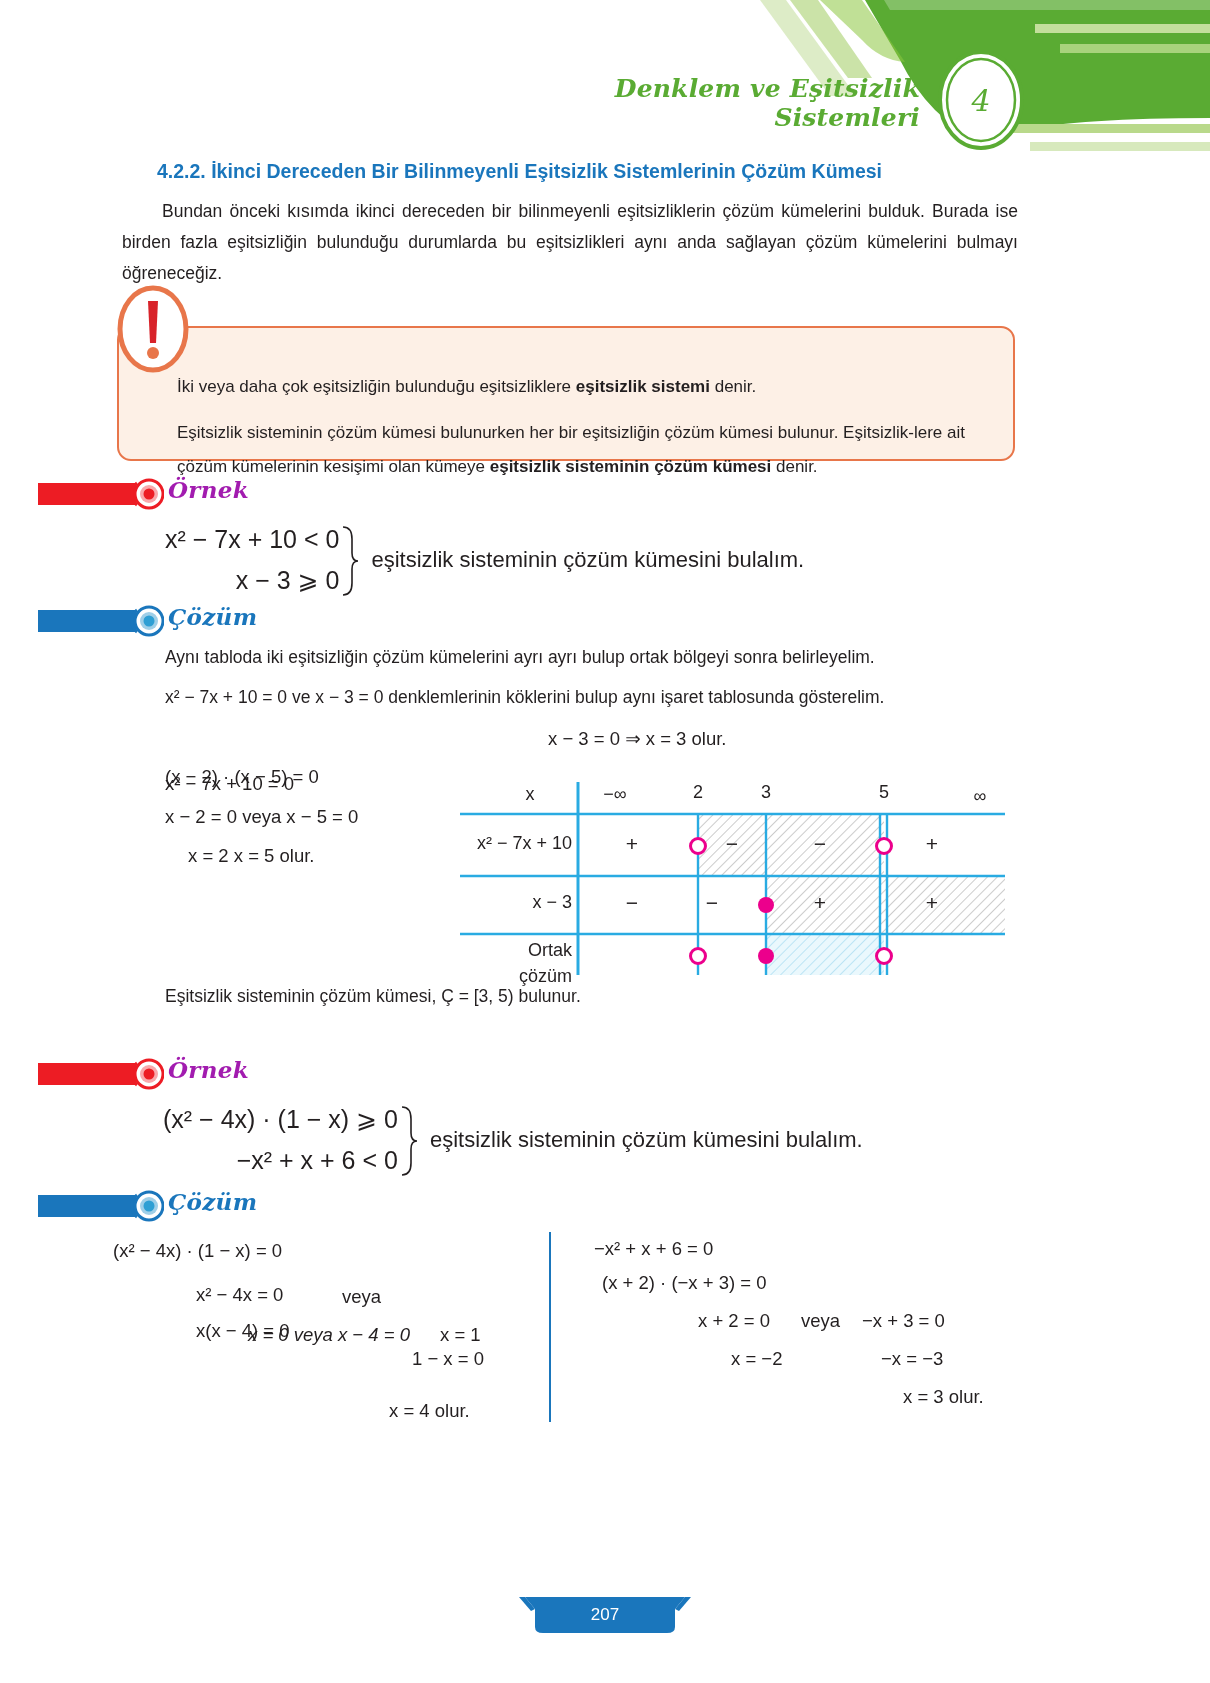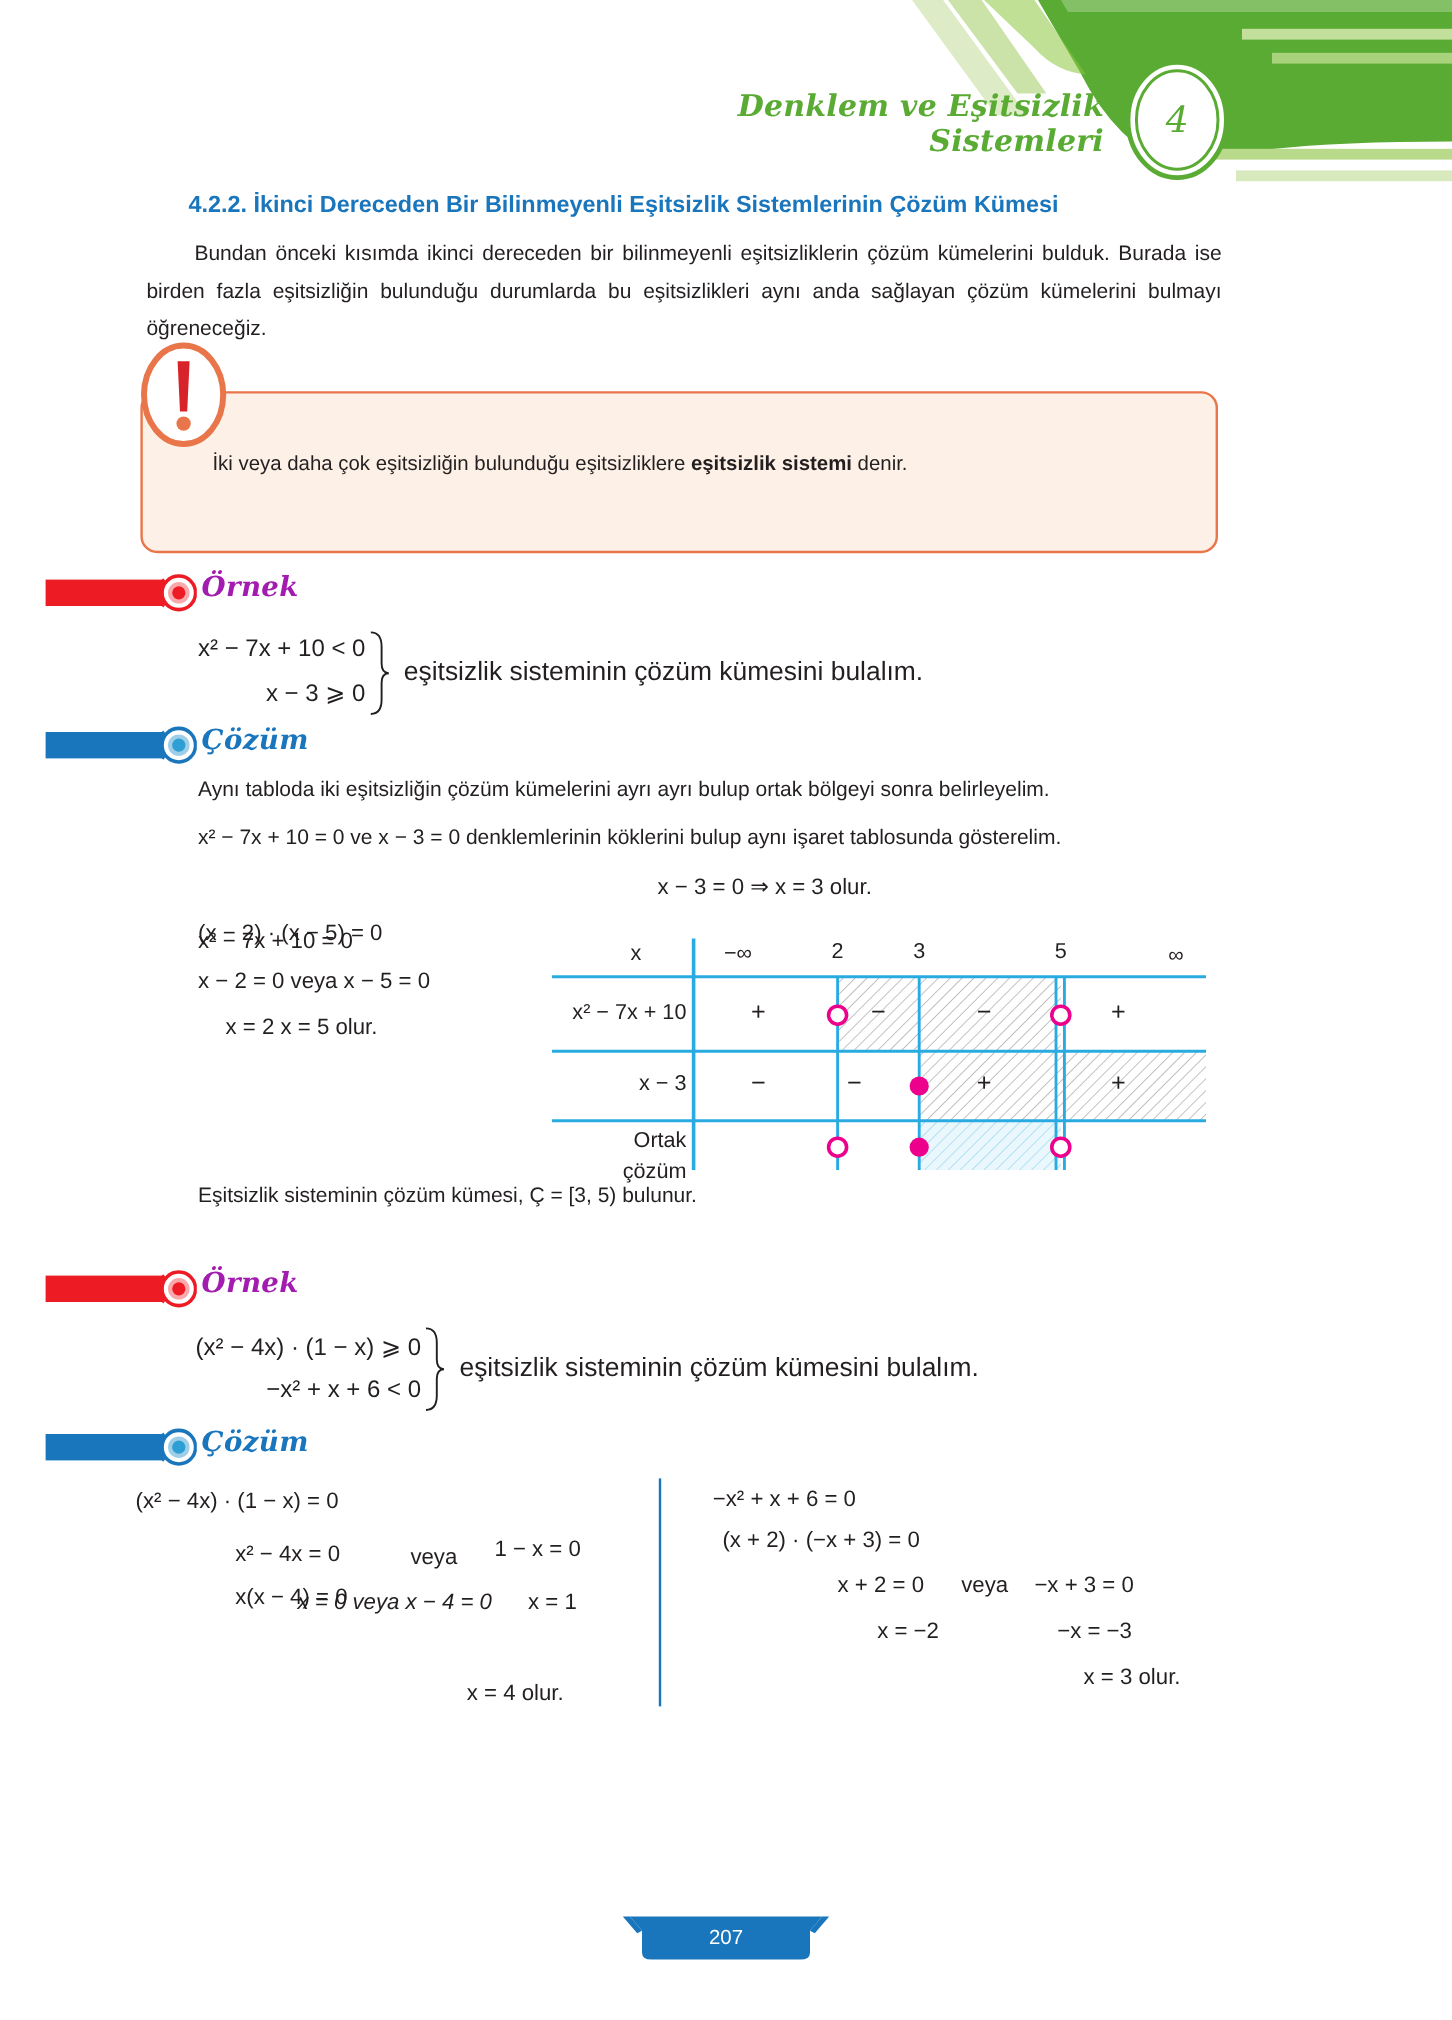--- a/index.html
+++ b/index.html
@@ -66,21 +66,21 @@
     position:absolute;left:130px;top:-2px;
     font-family:"DejaVu Serif", serif;font-style:italic;font-weight:bold;
     font-size:23px;letter-spacing:.3px;
   }
   .tag.ornek .bar{background:#ed1c24;}
   .tag.ornek .txt{color:#a21caf;}
   .tag.cozum .bar{background:#1a76bc;}
   .tag.cozum .txt{color:#1a76bc;}
 
   
-  .math{font-family:"Liberation Sans", sans-serif;font-size:20px;color:#231f20;white-space:nowrap;}
+  .math{font-family:"Liberation Sans", sans-serif;font-size:25px;color:#231f20;white-space:nowrap;}
 
   
   .sys{position:absolute;display:flex;align-items:center;}
   .sys .eqs{display:flex;flex-direction:column;align-items:flex-end;gap:12px;}
   .sys .bracewrap{position:relative;width:18px;height:70px;margin-left:2px;}
   .sys .bracewrap svg{position:absolute;left:0;top:0;}
   .sys .after{margin-left:12px;font-size:22px;color:#231f20;}
 
   
   .signtable{position:absolute;left:460px;top:780px;width:545px;height:190px;}
@@ -132,20 +132,21 @@
   <div class="intro"><span class="ind"></span><span>Bundan önceki kısımda ikinci dereceden bir bilinmeyenli eşitsizliklerin çözüm kümelerini bulduk. Burada ise birden fazla eşitsizliğin bulunduğu durumlarda bu eşitsizlikleri aynı anda sağlayan çözüm kümelerini bulmayı öğreneceğiz.</span></div>
 
   <div class="infobox"></div>
   <svg class="excl-oval" width="72" height="88" viewBox="0 0 72 88">
     <ellipse cx="36" cy="44" rx="33" ry="41" fill="#ffffff" stroke="#e8764a" stroke-width="5"></ellipse>
     <path d="M31 16 L41 16 L39 58 L33 58 Z" fill="#d8232a"></path>
     <circle cx="36" cy="68" r="6" fill="#e8764a"></circle>
   </svg>
   <div class="infobox-text">
     <p><span>İki veya daha çok eşitsizliğin bulunduğu eşitsizliklere </span><b>eşitsizlik sistemi</b><span> denir.</span></p>
+    <p style="margin-top:12px;"><span>Eşitsizlik sisteminin çözüm kümesi bulunurken her bir eşitsizliğin çözüm kümesi bulunur. Eşitsizlik-lere ait çözüm kümelerinin kesişimi olan kümeye </span><b>eşitsizlik sisteminin çözüm kümesi</b><span> denir.</span></p>
   </div>
 
   <div class="tag ornek" style="left:38px;top:478px;width:300px;">
     <div class="bar"></div>
     <svg class="ring" viewBox="0 0 34 32">
       <circle cx="19" cy="16" r="14" fill="none" stroke="#ed1c24" stroke-width="3"></circle>
       <circle cx="19" cy="16" r="9" fill="#f9a8ac"></circle>
       <circle cx="19" cy="16" r="5.5" fill="#ed1c24"></circle>
       <path d="M7 5 A14 14 0 0 0 7 27" fill="none" stroke="#ed1c24" stroke-width="3"></path>
     </svg>
@@ -286,21 +287,21 @@
       <path d="M7 5 A14 14 0 0 0 7 27" fill="none" stroke="#1a76bc" stroke-width="3"></path>
     </svg>
     <div class="txt">Çözüm</div>
   </div>
 
   <div class="vdiv" style="left:549px;top:1232px;height:190px;"></div>
 
   <div class="eqline" style="left:113px;top:1240px;">(x² − 4x) · (1 − x) = 0</div>
   <div class="eqline" style="left:196px;top:1284px;">x² − 4x = 0</div>
   <div class="eqline" style="left:342px;top:1286px;">veya</div>
-  <div class="eqline" style="left:412px;top:1280px;">1 − x = 0</div>
+  <div class="eqline" style="left:412px;top:1348px;">1 − x = 0</div>
   <div class="eqline" style="left:196px;top:1320px;">x(x − 4) = 0</div>
   <div class="eqline" style="left:440px;top:1324px;">x = 1</div>
   <div class="eqline" style="left:248px;top:1324px;font-style:italic;">x = 0  veya x − 4 = 0</div>
   <div class="eqline" style="left:389px;top:1400px;">x = 4  olur.</div>
 
   <div class="eqline" style="left:594px;top:1238px;">−x² + x + 6 = 0</div>
   <div class="eqline" style="left:602px;top:1272px;">(x + 2) · (−x + 3) = 0</div>
   <div class="eqline" style="left:698px;top:1310px;">x + 2 = 0</div>
   <div class="eqline" style="left:801px;top:1310px;">veya</div>
   <div class="eqline" style="left:862px;top:1310px;">−x + 3 = 0</div>

